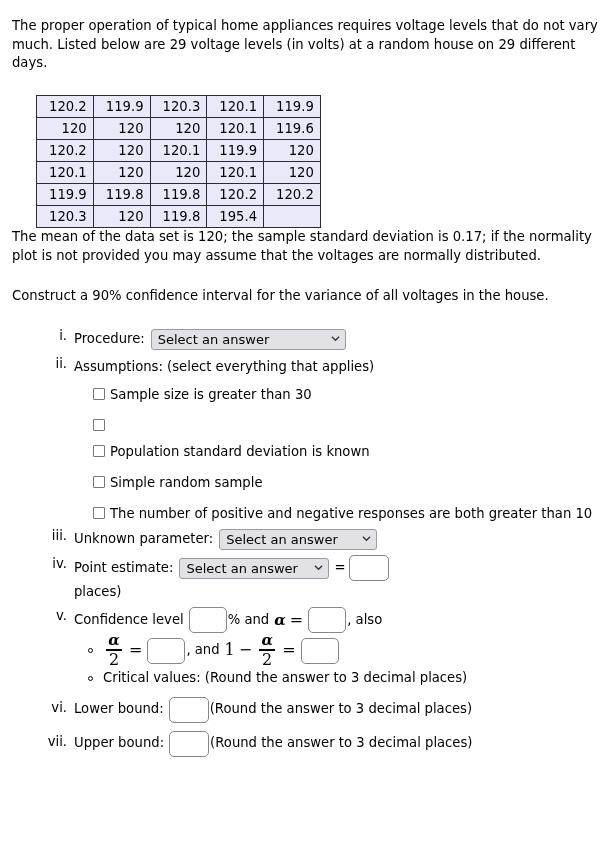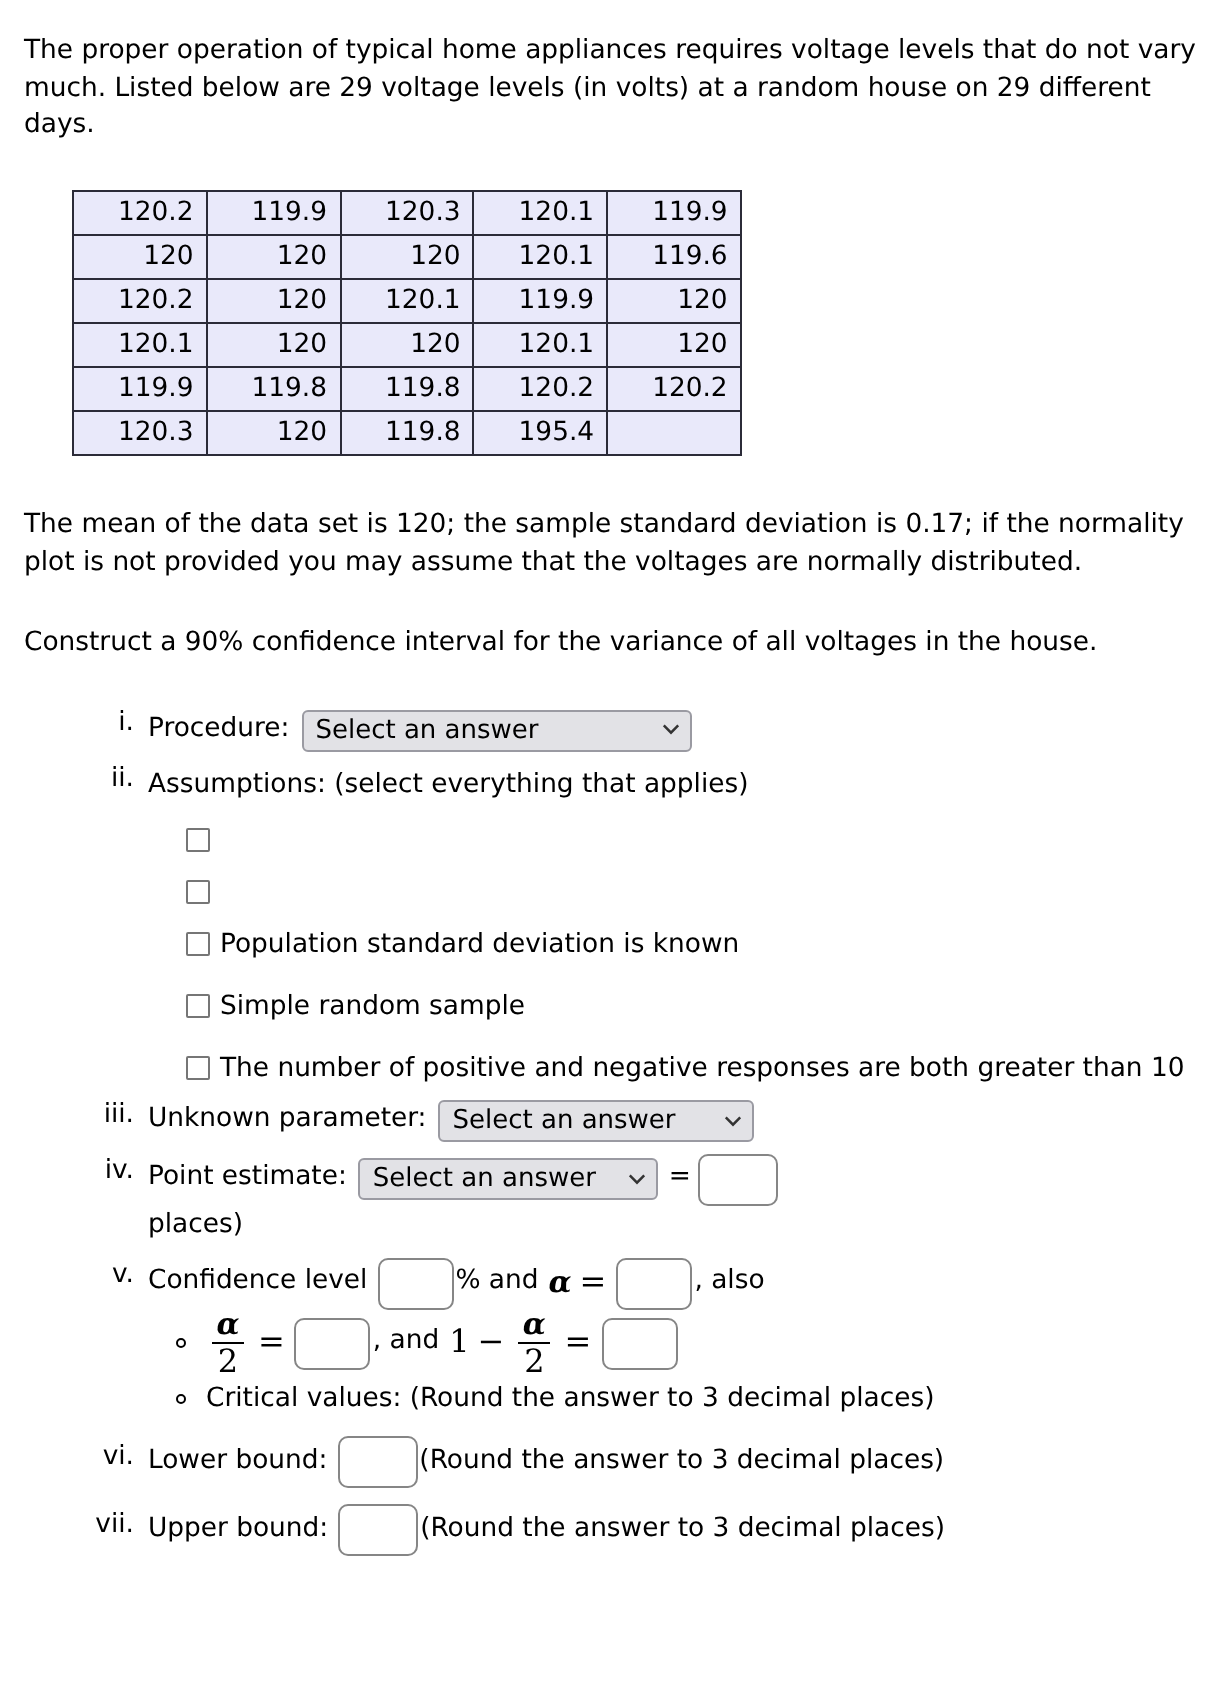--- a/index.html
+++ b/index.html
@@ -40,31 +40,31 @@
     border-collapse: collapse;
     border: 1px solid #2b2b38;
     background: #e9e9fa;
     table-layout: fixed;
   }
   table.voltages td {
     border: 1px solid #2b2b38;
     background: #e9e9fa;
     width: 54px;
     height: 22px;
-    padding: 1px 6px 2px 22px;
+    padding: 1px 6px 2px 12px;
     text-align: right;
     font-size: 13.2px;
     line-height: 1.3;
     color: #000;
     white-space: nowrap;
   }
   table.voltages td.empty { background: #e9e9fa; }
 
   
-  .mid-block { margin-top: 26px; }
+  .mid-block { }
   .construct { margin-top: 21px; }
 
   
   .steps {
     margin: 22px 0 0 0;
     padding: 0;
     list-style: none;
   }
   .step {
     position: relative;
@@ -332,20 +332,21 @@
     </li>
 
     <li class="step">
       <span class="num">ii.</span>
       <div class="line">
         <span class="line-txt">Assumptions: (select everything that applies)</span>
       </div>
       <ul class="checks">
         <li>
           <input type="checkbox" class="cbx" style="">
+          <span class="cbx-label">Sample size is greater than 30</span>
         </li>
         <li>
           <input type="checkbox" class="cbx" style="">
         </li>
         <li>
           <input type="checkbox" class="cbx" style="">
           <span class="cbx-label">Population standard deviation is known</span>
         </li>
         <li>
           <input type="checkbox" class="cbx" style="">

